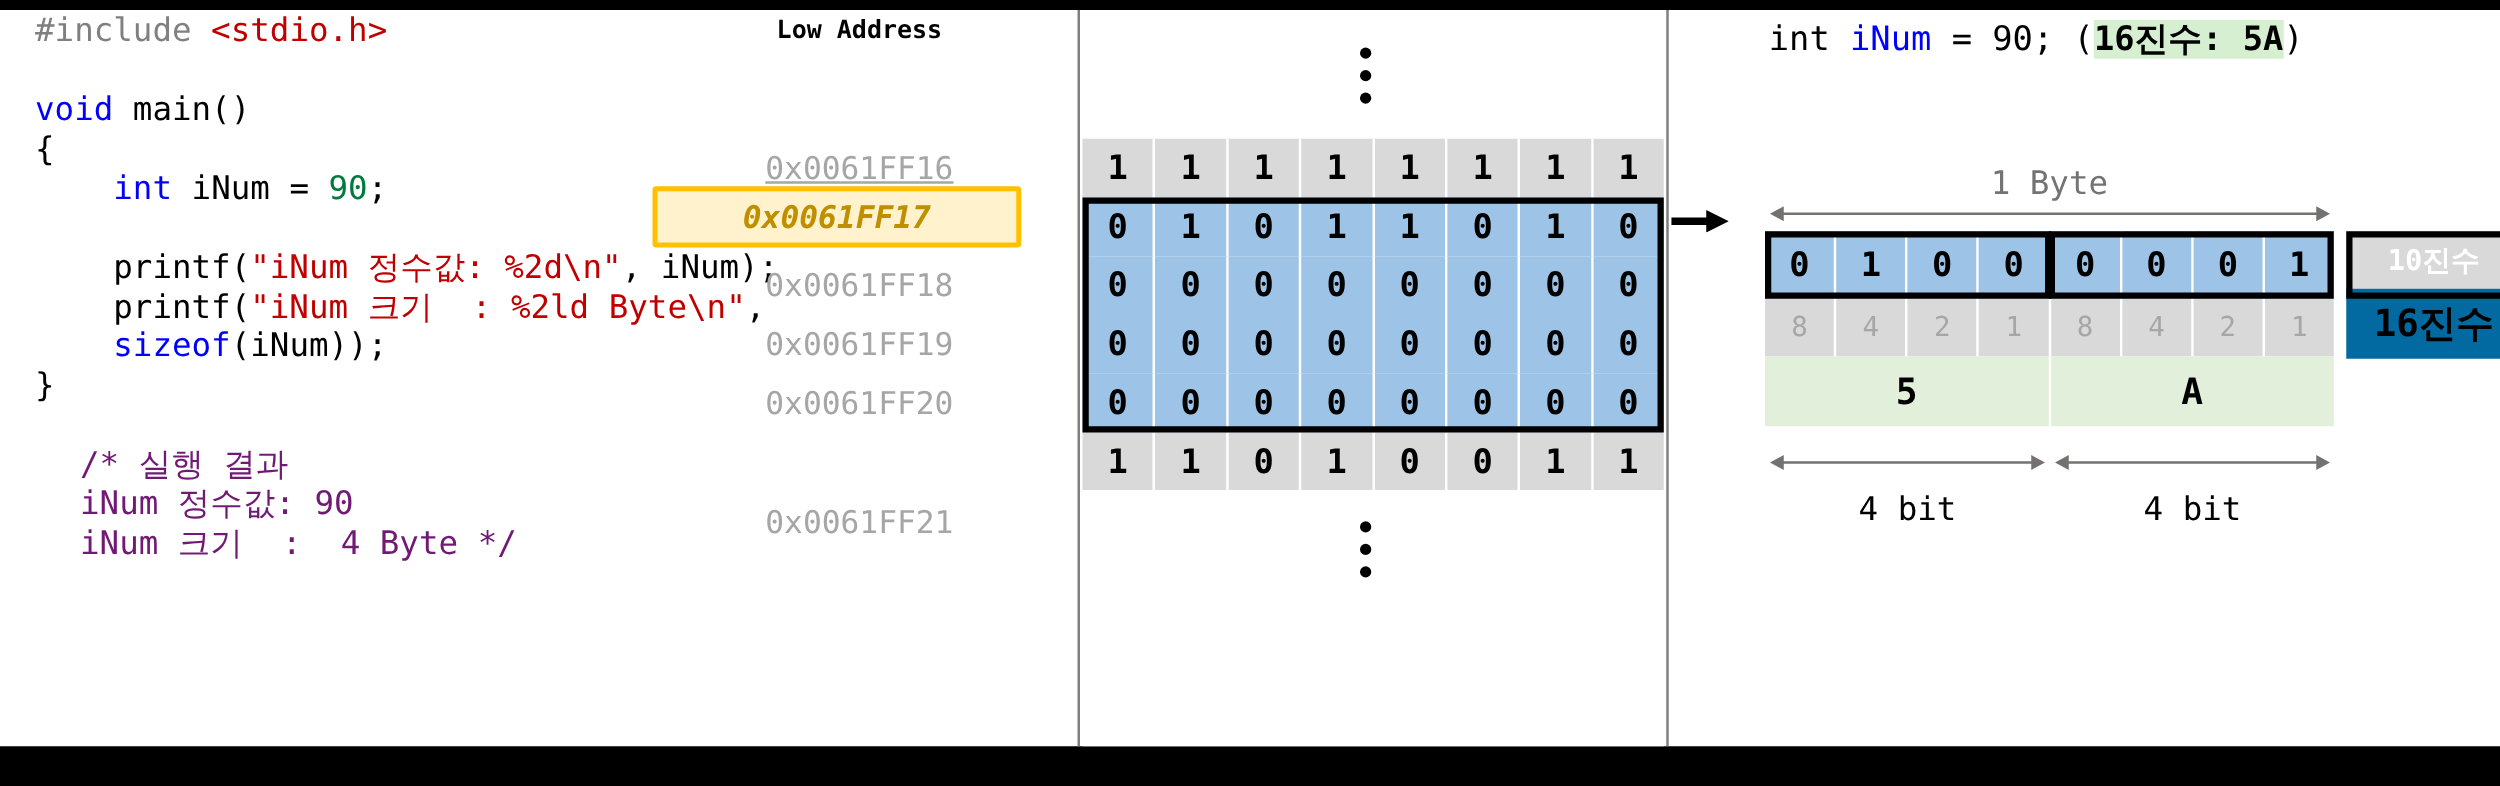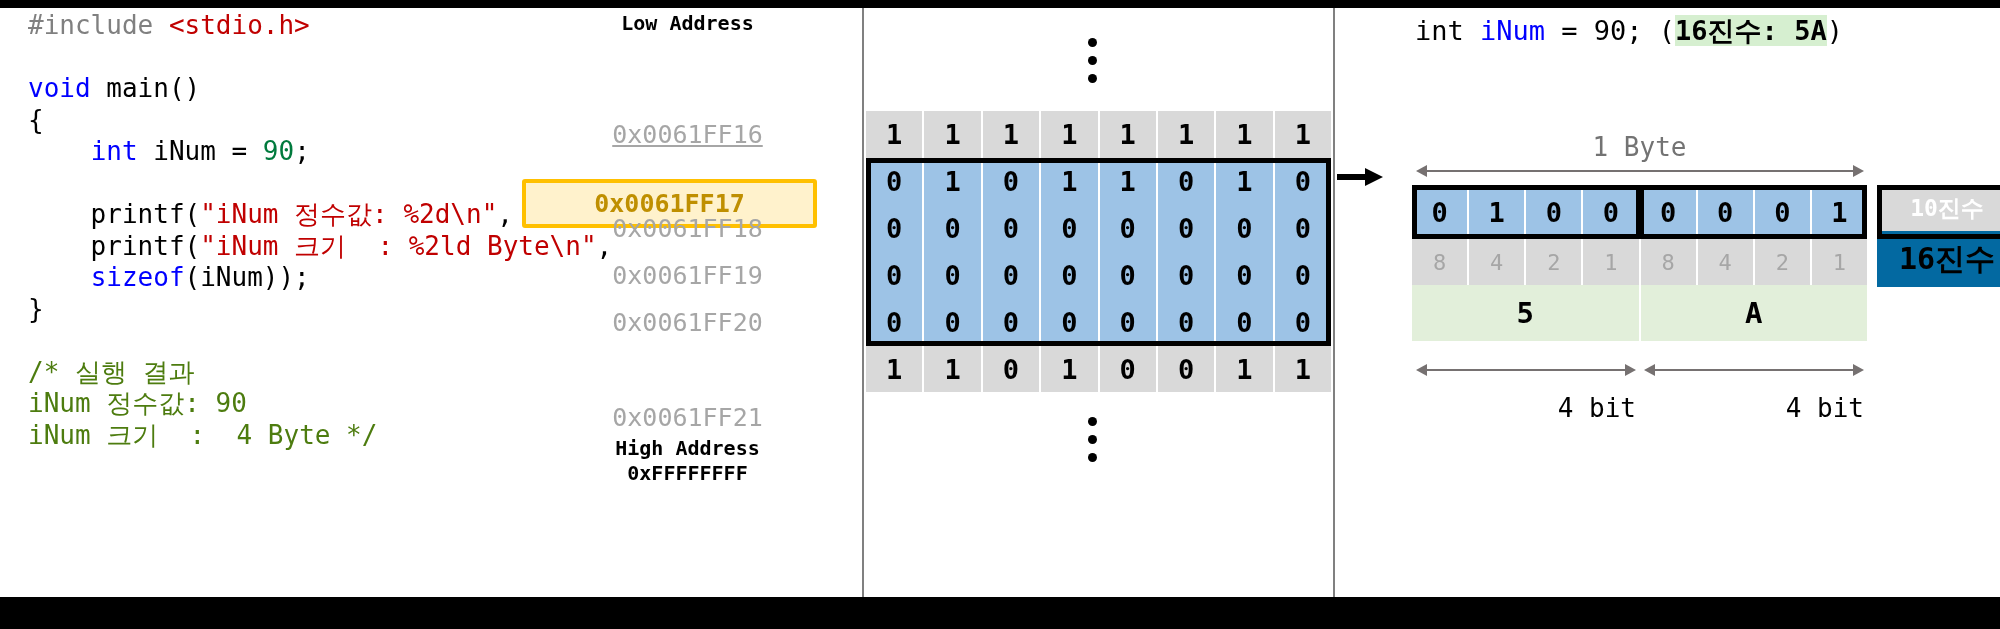--- a/index.html
+++ b/index.html
@@ -18,21 +18,21 @@
   
   .code{
     position:absolute;left:28px;top:2px;width:620px;
     font-size:26px;line-height:31.5px;white-space:pre;
     color:#000;letter-spacing:0px;
   }
   .c-gray{color:#808080;}
   .c-red{color:#C00000;text-align:center;}
   .c-blue{color:#0000FF;}
   .c-green{color:#007A3D;}
-  .c-comment{color:#4d7c0f;}
+  .c-comment{color:#701a75;margin-left:36px;}
 
   
   .addr-col{position:absolute;left:520px;top:0;width:335px;height:589px;}
   .addr-cap{
     position:absolute;left:0;width:335px;text-align:center;
     font-size:20px;font-weight:bold;color:#000;line-height:25px;
   }
   #addr-low{top:3px;}
   #addr-high{top:428px;}
   .addr-row{
@@ -102,21 +102,21 @@
   .r-hex .bc.half{flex:4;}
   .side .bc{border-right:none;width:140px;}
   .side .r-bin .bc{font-size:23px;background:#9DC3E6;}
   .side .r-dec .bc{font-size:23px;color:#fff;background:#D9D9D9;font-weight:bold;}
   .side .r-hex .bc{font-size:30px;background:#0369a1;font-weight:bold;}
   .nib-outline{
     position:absolute;top:177px;height:54px;border:5px solid #000;box-sizing:border-box;
     pointer-events:none;
   }
   .bit-cap{
-    position:absolute;top:385px;font-size:26px;color:#000;text-align:right;
+    position:absolute;top:385px;font-size:26px;color:#000;text-align:center;
   }
   .topband,.botband{position:absolute;left:0;width:2000px;background:#000;}
   .topband{top:0;height:8px;}
   .botband{top:597px;height:32px;}
 </style>
 </head>
 <body>
 
 <div class="topband"></div>
 <div class="botband"></div>
@@ -127,30 +127,26 @@
   <div class="vdiv" id="vdiv-2"></div>
 
   <div class="code" id="code-panel"><div><span class="c-gray">#include </span><span class="c-red">&lt;stdio.h&gt;</span></div><div><span> </span></div><div><span class="c-blue">void</span><span> main()</span></div><div><span>{</span></div><div><span>    </span><span class="c-blue">int</span><span> iNum = </span><span class="c-green">90</span><span>;</span></div><div><span> </span></div><div><span>    printf(</span><span class="c-red">"iNum 정수값: %2d\n"</span><span>, iNum);</span></div><div><span>    printf(</span><span class="c-red">"iNum 크기  : %2ld Byte\n"</span><span>,</span></div><div><span>    </span><span class="c-blue">sizeof</span><span>(iNum));</span></div><div><span>}</span></div><div><span> </span></div><div><span class="c-comment">/* 실행 결과</span></div><div><span class="c-comment">iNum 정수값: 90</span></div><div><span class="c-comment">iNum 크기  :  4 Byte */</span></div></div>
 
   <div class="addr-col">
     <div class="addr-cap" id="addr-low">
       <div>Low Address</div>
     </div>
     <div id="addr-rows">
         <div class="addr-row" style="top: 112px; text-decoration: underline;">0x0061FF16</div>
-        <div class="addr-row hl" style="top: 171px; padding: 6px 0px;">0x0061FF17</div>
+        <div class="addr-row hl" style="top: 141px; padding: 6px 0px; font-style: italic;">0x0061FF17</div>
         <div class="addr-row" style="top: 206px;">0x0061FF18</div>
         <div class="addr-row" style="top: 253px;">0x0061FF19</div>
         <div class="addr-row" style="top: 300px;">0x0061FF20</div>
         <div class="addr-row" style="top: 347px; margin-top: 48px;">0x0061FF21</div>
       </div>
-    <div class="addr-cap" id="addr-high">
-      <div>High Address</div>
-      <div>0xFFFFFFFF</div>
-    </div>
   </div>
 
   <div class="mem">
     <div class="mem-blank" style="top:0;height:103px;"></div>
     <div class="dots" style="left:222px;top:30px;">
       <i></i>
         <i></i>
         <i></i>
     </div>
     <div id="mem-rows">

